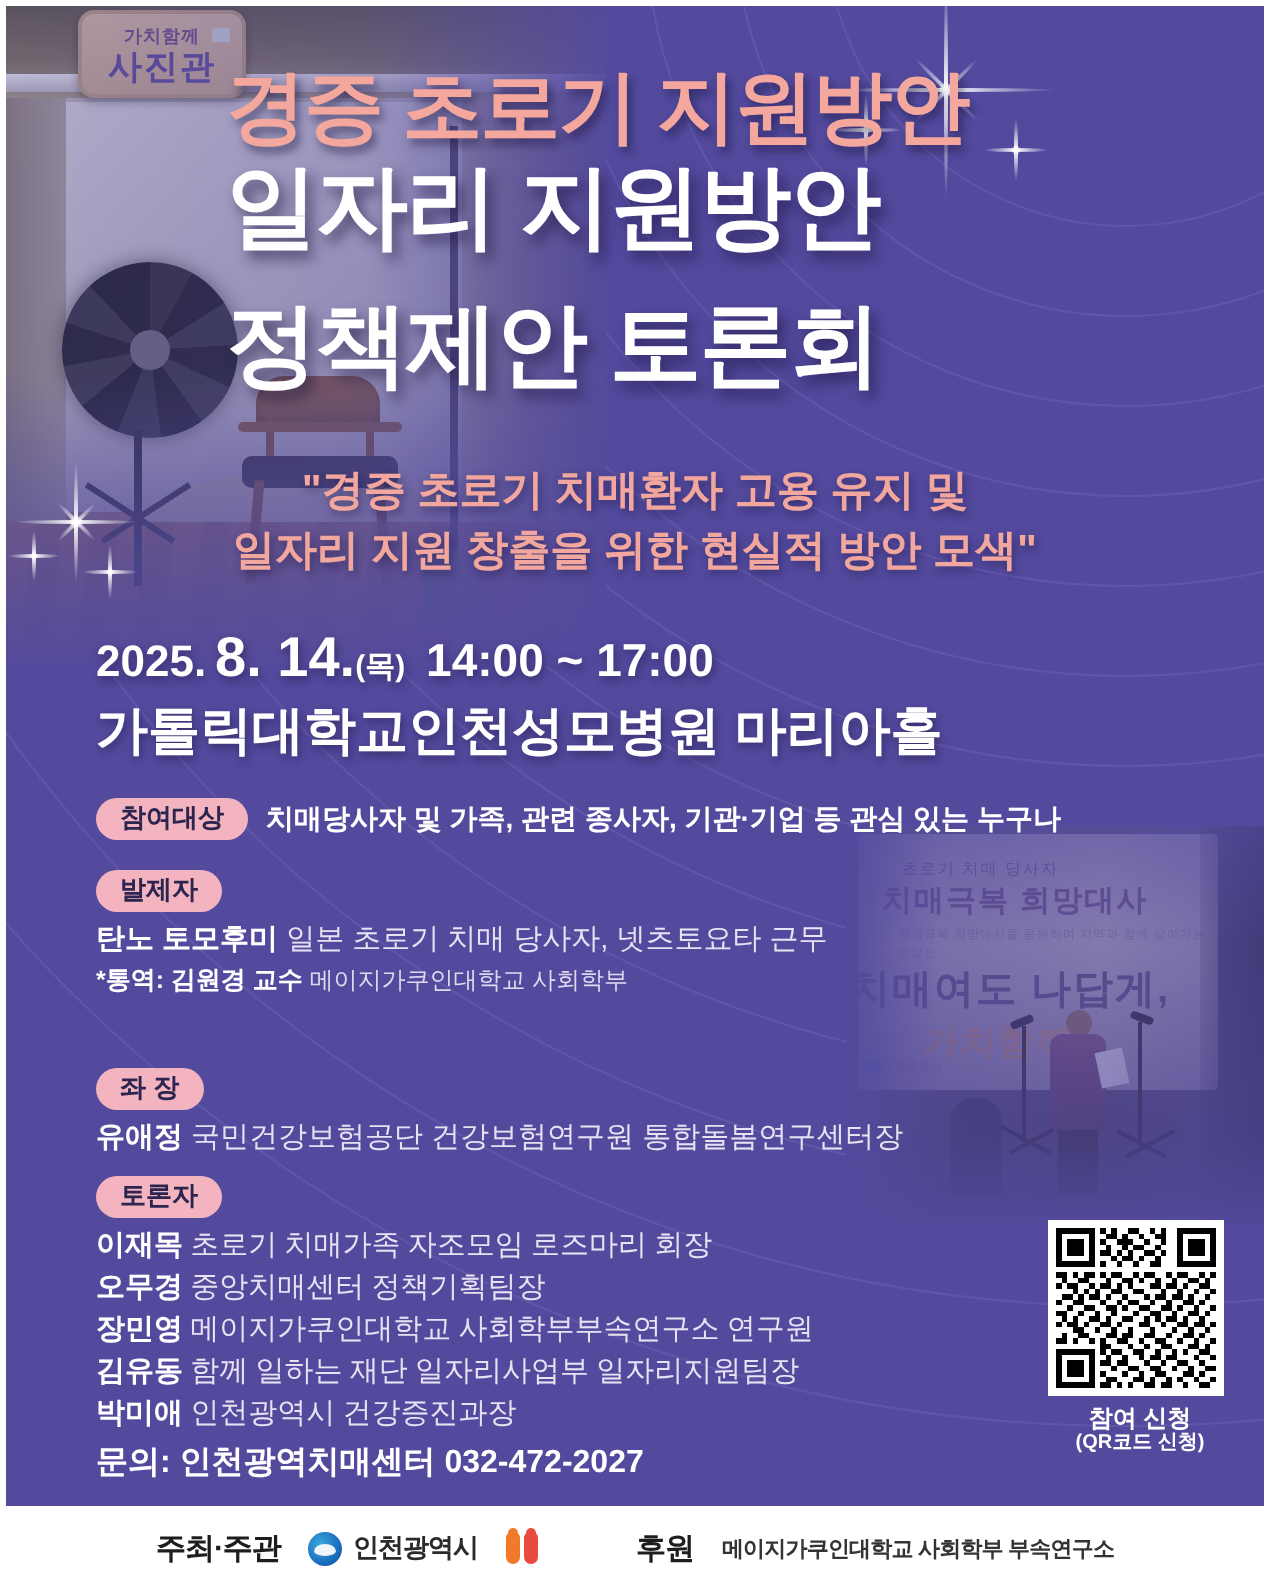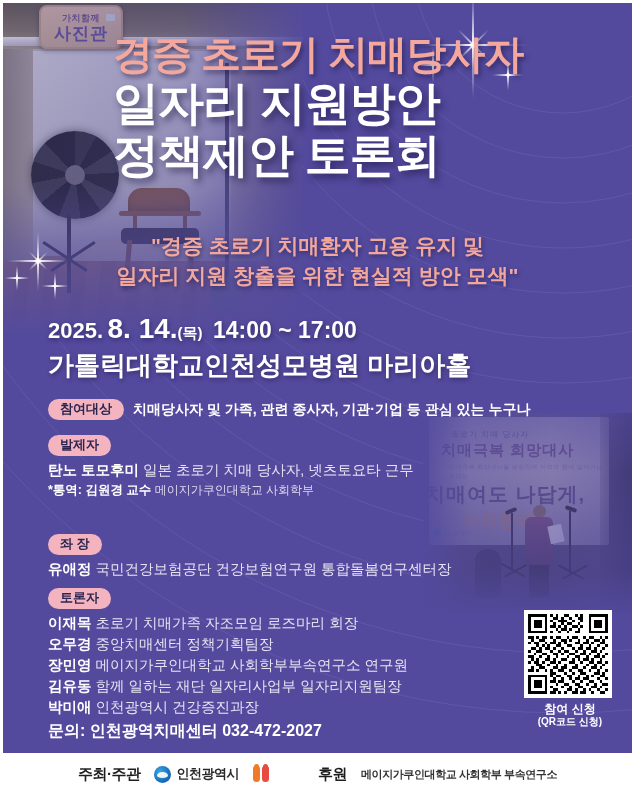--- a/index.html
+++ b/index.html
@@ -145,21 +145,21 @@
   .spark .core { width:8px; height:8px; border-radius:50%; transform:translate(-50%,-50%);
     background:radial-gradient(circle,#fff 0%,rgba(255,255,255,.65) 35%,rgba(255,255,255,0) 70%); }
 
   
   .headline { position:absolute; left:110px; top:30px; width:420px; }
   .hl1 { font-size:40px; font-weight:900; color:#f4a79d; letter-spacing:-1px; line-height:1.08;
          text-shadow:2px 3px 5px rgba(25,18,60,.55); white-space:nowrap; }
   .hl2, .hl3 { font-size:46px; font-weight:900; color:#ffffff; letter-spacing:-1px; line-height:1.12;
          text-shadow:3px 4px 7px rgba(25,18,60,.6); white-space:nowrap; }
   .hl2 { margin-top:2px; }
-  .hl3 { margin-top:0px; }
+  .hl3 { margin-top:17px; }
 
   
   .quote { position:absolute; left:0; top:228px; width:629px; text-align:center; }
   .quote div { font-size:21px; font-weight:700; color:#f2a79e; line-height:1.45;
                text-shadow:1px 2px 4px rgba(25,18,60,.5); }
 
   
   .datetime { position:absolute; left:45px; top:310px; white-space:nowrap;
               text-shadow:1px 2px 4px rgba(25,18,60,.5); }
   .dt-y { font-size:22px; font-weight:700; color:#fff; }
@@ -332,21 +332,21 @@
         <i class="h" style="width:26px;"></i>
         <i class="core" style="width:4px;height:4px;"></i>
     </div>
     <div class="spark" style="left:52px;top:283px;">
       <i class="v" style="height:28px;"></i>
         <i class="h" style="width:28px;"></i>
         <i class="core" style="width:4px;height:4px;"></i>
     </div>
 
     <div class="headline">
-      <div class="hl1">경증 초로기 치매당사자</div>
+      <div class="hl1">경증 초로기 지원방안</div>
       <div class="hl2">일자리 지원방안</div>
       <div class="hl3">정책제안 토론회</div>
     </div>
 
     <div class="quote">
       <div>"경증 초로기 치매환자 고용 유지 및</div>
       <div>일자리 지원 창출을 위한 현실적 방안 모색"</div>
     </div>
 
     <div class="datetime">
@@ -375,21 +375,21 @@
     </div>
 
     <div class="block" style="left:45px;top:531px;">
       <div><span class="badge">좌 장</span></div>
       <div class="ln">
         <b>유애정</b>
         <span>국민건강보험공단 건강보험연구원 통합돌봄연구센터장</span>
       </div>
     </div>
 
-    <div class="block" style="left:45px;top:585px;">
+    <div class="block" style="left:45px;top:585px;font-family:Liberation Serif, serif;">
       <div><span class="badge">토론자</span></div>
       <div class="ln">
         <b>이재목</b>
         <span>초로기 치매가족 자조모임 로즈마리 회장</span>
       </div>
       <div class="ln">
         <b>오무경</b>
         <span>중앙치매센터 정책기획팀장</span>
       </div>
       <div class="ln">

